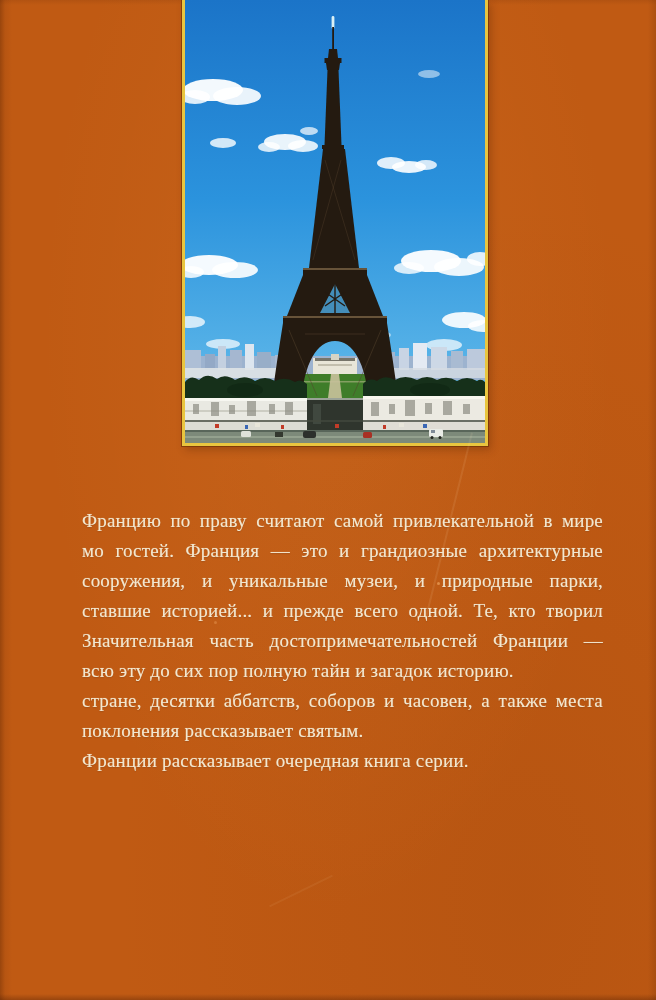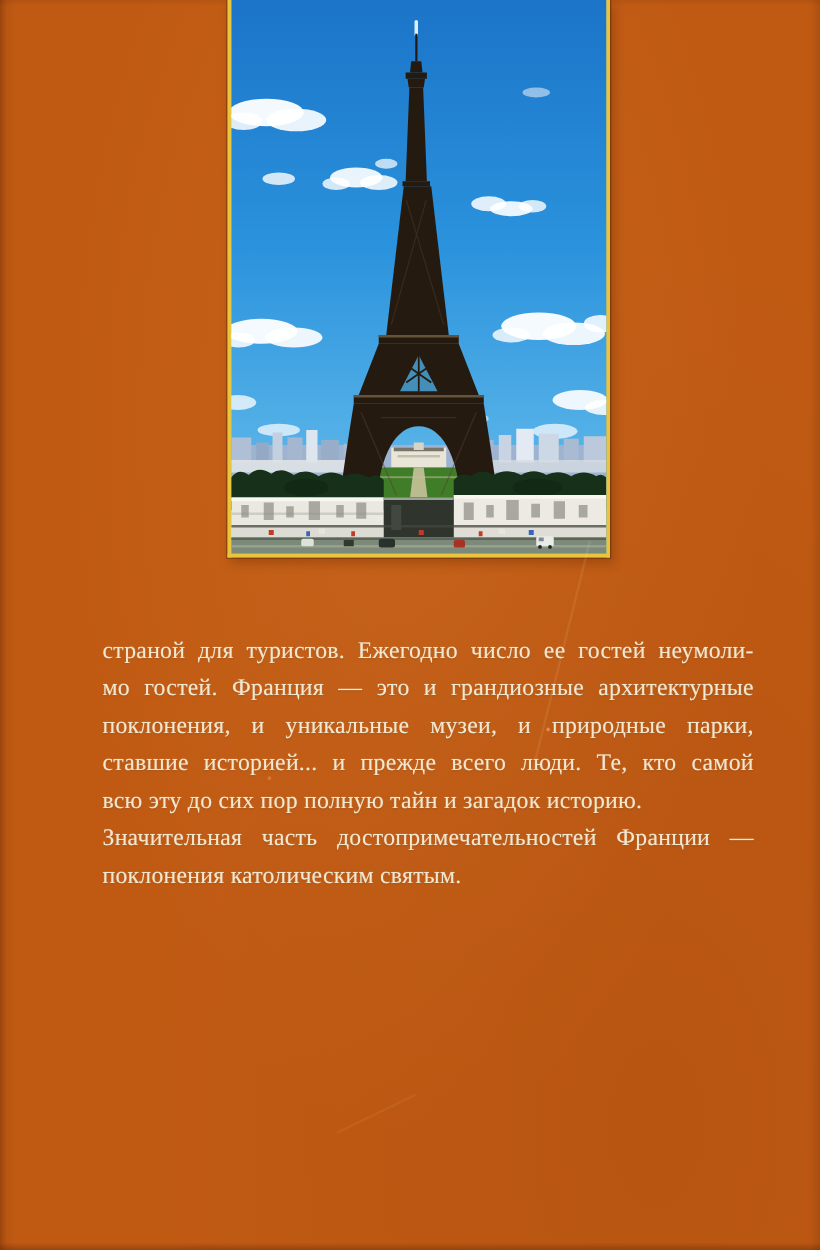--- a/index.html
+++ b/index.html
@@ -202,26 +202,28 @@
           <circle cx="255" cy="437.5" r="1.5" fill="#22251f"></circle>
         <rect x="118" y="431" width="13" height="7" rx="2" fill="#2c302c"></rect>
         <rect x="178" y="432" width="9" height="6" rx="1.5" fill="#a83024"></rect>
         <rect x="56" y="431" width="10" height="6" rx="1.5" fill="#dfe2da"></rect>
         <rect x="90" y="432" width="8" height="5" fill="#33382f"></rect>
       </g>
     </svg>
   </div>
 
   <div class="annotation">
-    <div class="tl">страной для туристов. Ежегодно число ее гостей неумоли-</div>
+    <div class="tl">Францию по праву считают самой привлекательной в мире</div>
     <div class="tl">мо гостей. Франция — это и грандиозные архитектурные</div>
-    <div class="tl">поклонения, и уникальные музеи, и природные парки,</div>
-    <div class="tl">ставшие историей... и прежде всего люди. Те, кто самой</div>
+    <div class="tl">сооружения, и уникальные музеи, и природные парки,</div>
+    <div class="tl">ставшие историей... и прежде всего одной. Те, кто творил</div>
+    <div class="tl">Значительная часть достопримечательностей Франции —</div>
     <div class="tl end">всю эту до сих пор полную тайн и загадок историю.</div>
-    <div class="tl">Значительная часть достопримечательностей Франции —</div>
-    <div class="tl end">поклонения католическим святым.</div>
+    <div class="tl">стране, десятки аббатств, соборов и часовен, а также места</div>
+    <div class="tl end">поклонения рассказывает святым.</div>
+    <div class="tl end">Франции рассказывает очередная книга серии.</div>
   </div>
 
   <div class="scratch s1"></div>
   <div class="scratch s2"></div>
   <div class="fleck" style="left:437px; top:582px;"></div>
   <div class="fleck" style="left:214px; top:621px; opacity:.6;"></div>
 </div>
 
 </body></html>

